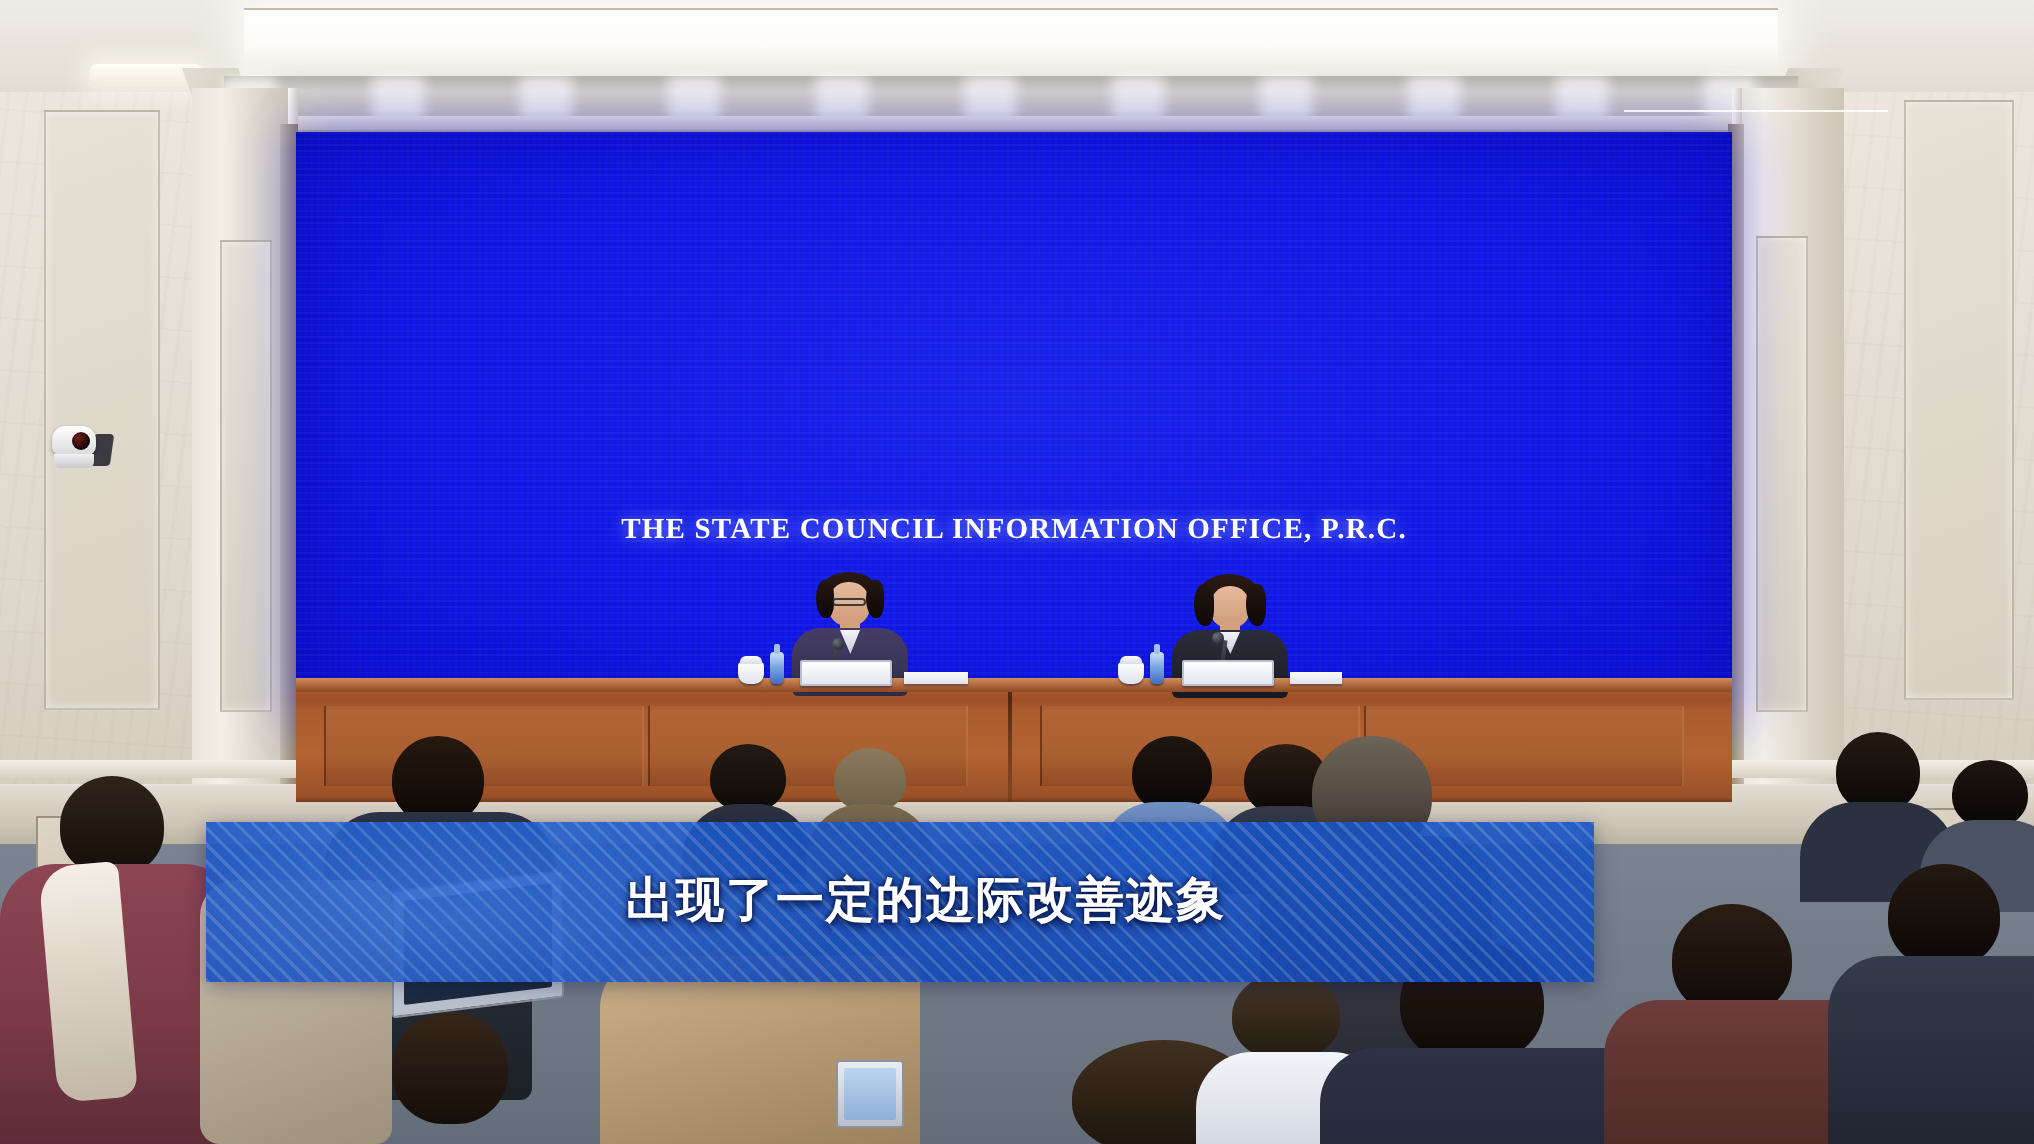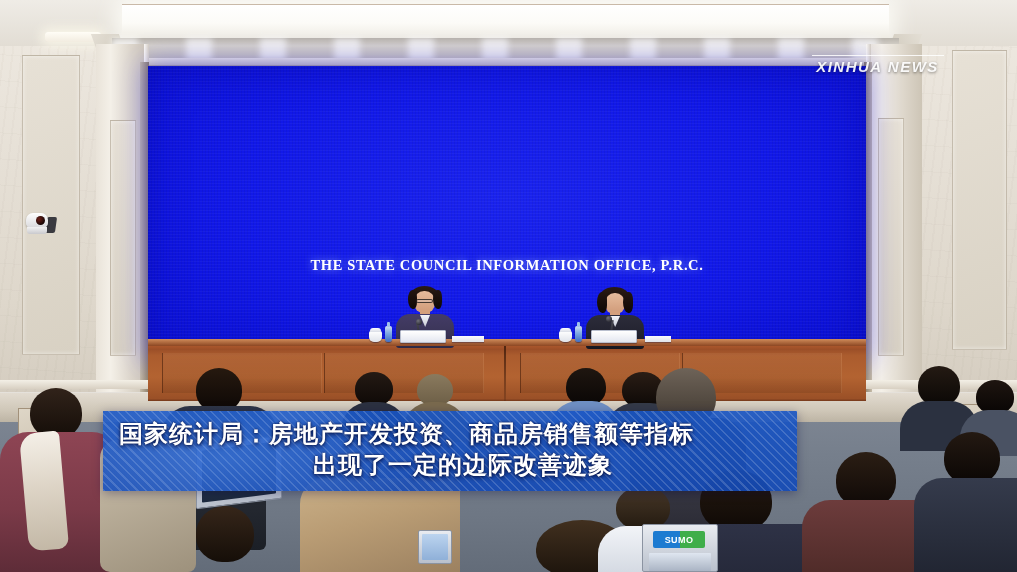--- a/index.html
+++ b/index.html
@@ -487,30 +487,20 @@
   </div>
   <div class="aud" style="left:656px; top:368px;">
     <div class="head" style="left:0; top:0; width:60px; height:58px; background:linear-gradient(180deg,#6e6358,#3e372f);"></div>
     <div class="shoulders" style="left:-26px; top:50px; width:116px; height:110px; background:linear-gradient(180deg,#4a4a56,#2c2c36);"></div>
   </div>
 
   <div class="aud" style="left:616px; top:486px;">
     <div class="head" style="left:0; top:0; width:54px; height:44px; background:linear-gradient(180deg,#4a3a2a,#22190f);"></div>
     <div class="shoulders" style="left:-18px; top:40px; width:96px; height:60px; background:linear-gradient(180deg,#f2f4f8,#ccd2dc);"></div>
   </div>
-  <div class="laptop-lid" style="left:642px; top:524px; width:76px; height:48px;">
-    <div style="position:absolute; left:10px; top:6px; width:52px; height:17px;
-                background:linear-gradient(90deg,#1d7bd1 0%,#1d7bd1 52%,#3fae4a 52%,#3fae4a 100%);
-                border-radius:2px; display:flex; align-items:center; justify-content:center;">
-      <span style="font-family:'Liberation Sans',sans-serif; font-size:9px; font-weight:700;
-                   color:#fff; letter-spacing:.4px;">SUMO</span>
-    </div>
-    <div style="position:absolute; left:6px; top:28px; width:62px; height:18px;
-                background:linear-gradient(180deg,#dfe6f0,#aab4c4); border-radius:1px;"></div>
-  </div>
   <div class="aud" style="left:700px; top:470px;">
     <div class="head" style="left:0; top:0; width:72px; height:62px; background:linear-gradient(180deg,#2a1d13,#0d0805);"></div>
     <div class="shoulders" style="left:-40px; top:54px; width:170px; height:120px;
          background:linear-gradient(180deg,#2e3246,#1a1d2a);"></div>
   </div>
   <div class="aud" style="left:836px; top:452px;">
     <div class="head" style="left:0; top:0; width:60px; height:56px; background:linear-gradient(180deg,#2b1e14,#0e0806);"></div>
     <div class="shoulders" style="left:-34px; top:48px; width:140px; height:110px;
          background:linear-gradient(180deg,#6d3c3c,#41231f);"></div>
   </div>
@@ -522,23 +512,21 @@
 
   <div class="base-molding"></div>
   <div class="baseboard"></div>
   <div class="floor-frame"></div>
   <div class="floor-frame-l"></div>
 
   <div class="caption">
     <div class="caption-stripes"></div>
     <div class="caption-glow"></div>
     <div class="caption-text">
-      <div class="cap-l1">国家统计局：房地产开发投资、商品房销售额等指标</div>
       <div class="cap-l2">出现了一定的边际改善迹象</div>
     </div>
   </div>
 
   <div class="logo">
     <div class="logo-rule"></div>
-    <div class="logo-en">XINHUA NEWS</div>
   </div>
 
 </div>
 
 </body></html>

